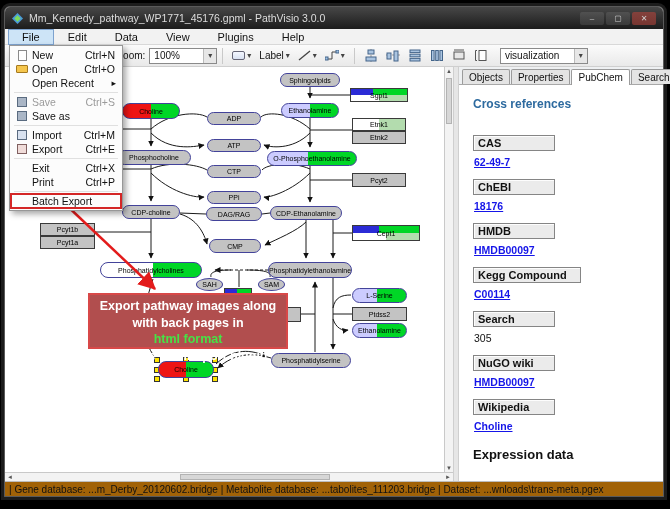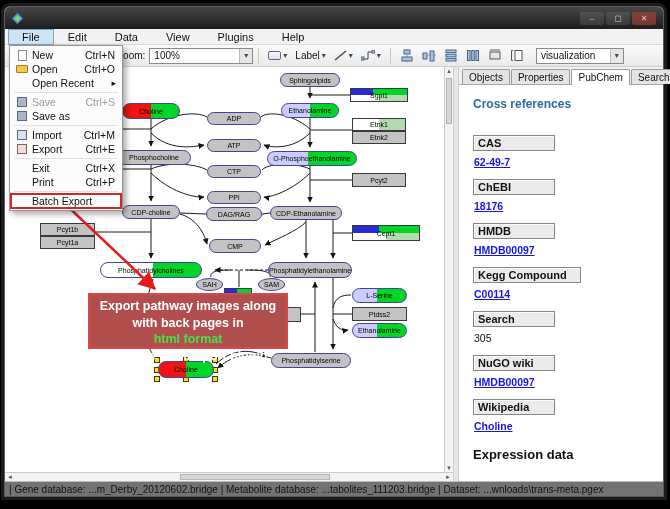--- a/index.html
+++ b/index.html
@@ -29,21 +29,21 @@
   .toolbar { height:22px; background:linear-gradient(#fbfbfb,#e9e9e9);
              border-bottom:1px solid #cfcfcf; display:flex; align-items:center;
              font-size:10px; flex:0 0 auto; }
   .tb-spacer { width:112px; flex:0 0 auto; }
   .tsep { width:1px; height:16px; background:#c9c9c9; margin:0 5px; flex:0 0 auto; }
   .combo { height:16px; background:#fff; border:1px solid #8a8a8a; display:flex;
            align-items:center; font-size:10px; padding-left:4px; }
   .combo .dd { margin-left:auto; width:13px; height:100%; background:#e7e7e7;
                border-left:1px solid #bbb; display:flex; align-items:center;
                justify-content:center; font-size:8px; color:#444; }
-  .zoom-combo { width:104px; margin-left:4px; }
+  .zoom-combo { width:68px; margin-left:4px; }
   .vis-combo  { width:88px; margin-left:8px; }
   .tbtn { display:flex; align-items:center; gap:2px; padding:1px 3px; margin:0 1px; }
   .tbtn .dd2 { font-size:8px; color:#444; }
   .i-gene { width:13px; height:9px; border:1px solid #667; border-radius:2px;
             background:linear-gradient(#f4f7ff,#d9e2f2); display:inline-block; }
   .ticon { display:flex; align-items:center; justify-content:center; padding:1px 4px; }
 
   
   .main { flex:1 1 auto; min-height:0; display:flex; }
   .canvas-wrap { flex:1 1 auto; min-width:0; display:flex; flex-direction:column; }
@@ -72,21 +72,21 @@
   .panel-body { flex:1 1 auto; padding:12px 0 0 14px; overflow:hidden; }
   .bp-heading { color:#2d6a9f; font-weight:bold; font-size:12px; margin-bottom:24px; }
   .bp-box { width:82px; padding:1px 4px; background:#ebebeb; border:1px solid #858585;
             box-shadow:inset 1px 1px 0 #fdfdfd; font-weight:bold; font-size:11px; }
   .bp-box.wide { width:108px; }
   .bp-link { display:inline-block; margin:5px 0 11px 1px; color:#1515e8; font-weight:bold;
              font-size:10.5px; text-decoration:underline; }
   .bp-plain { display:inline-block; margin:5px 0 11px 1px; color:#111; font-size:10.5px; }
   .bp-footer { font-weight:bold; font-size:13px; margin-top:4px; }
 
-  .statusbar { height:15px; background:#737373; border-top:1px solid #bdbdbd; font-size:10px;
+  .statusbar { height:15px; background:#a16207; border-top:1px solid #bdbdbd; font-size:10px;
                display:flex; align-items:center; padding-left:4px; white-space:nowrap;
                overflow:hidden; flex:0 0 auto; }
 
   
   .filemenu { position:absolute; left:4px; top:38px; width:114px; z-index:30;
               background:#fcfcfc; border:1px solid #979797; box-shadow:3px 3px 6px rgba(0,0,0,.35);
               padding:2px 1px; }
   .mi { height:14px; display:flex; align-items:center; font-size:10.5px; padding:0 3px; }
   .mico { width:16px; display:flex; align-items:center; justify-content:center; flex:0 0 auto; }
   .milabel { margin-left:2px; white-space:nowrap; }
@@ -121,20 +121,21 @@
 </head>
 <body>
 
 <div class="window">
 
   <div class="titlebar">
     <svg class="app-icon" viewBox="0 0 12 12">
       <polygon points="6,0 12,6 6,12 0,6" fill="#4a9ad9"></polygon>
       <polygon points="6,2.5 9.5,6 6,9.5 2.5,6" fill="#7ddc5a"></polygon>
     </svg>
+    <span class="title">Mm_Kennedy_pathway_WP1771_45176.gpml - PathVisio 3.0.0</span>
     <span class="winbtns">
       <span class="wbtn">–</span>
       <span class="wbtn">▢</span>
       <span class="wbtn close">✕</span>
     </span>
   </div>
 
   <div class="menubar">
     <span class="mb open">File</span>
     <span class="mb">Edit</span>

